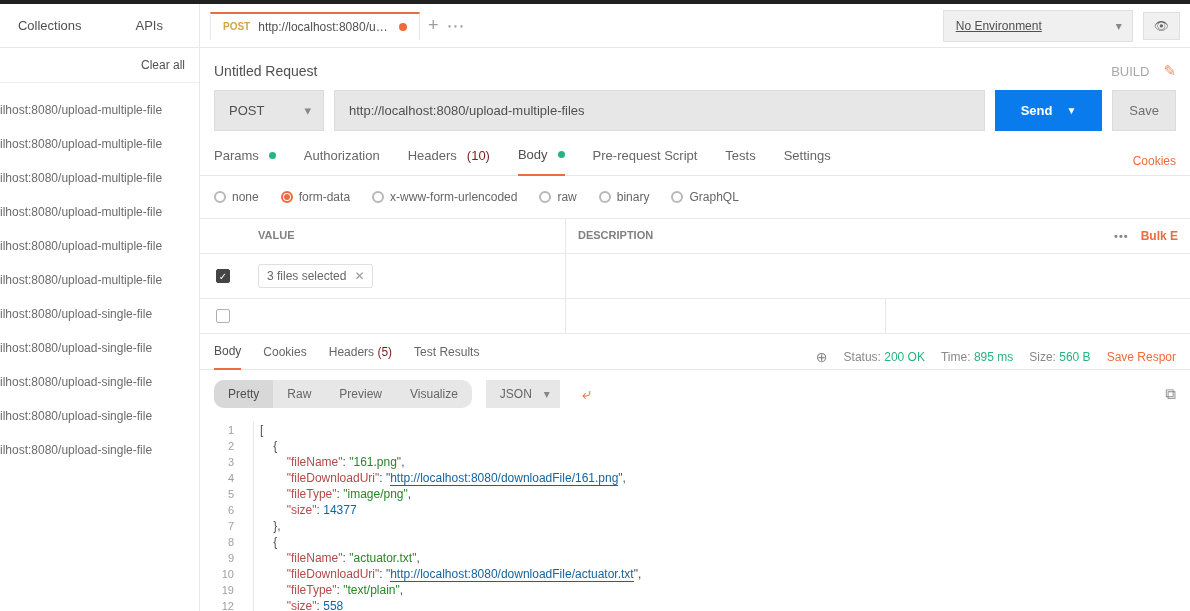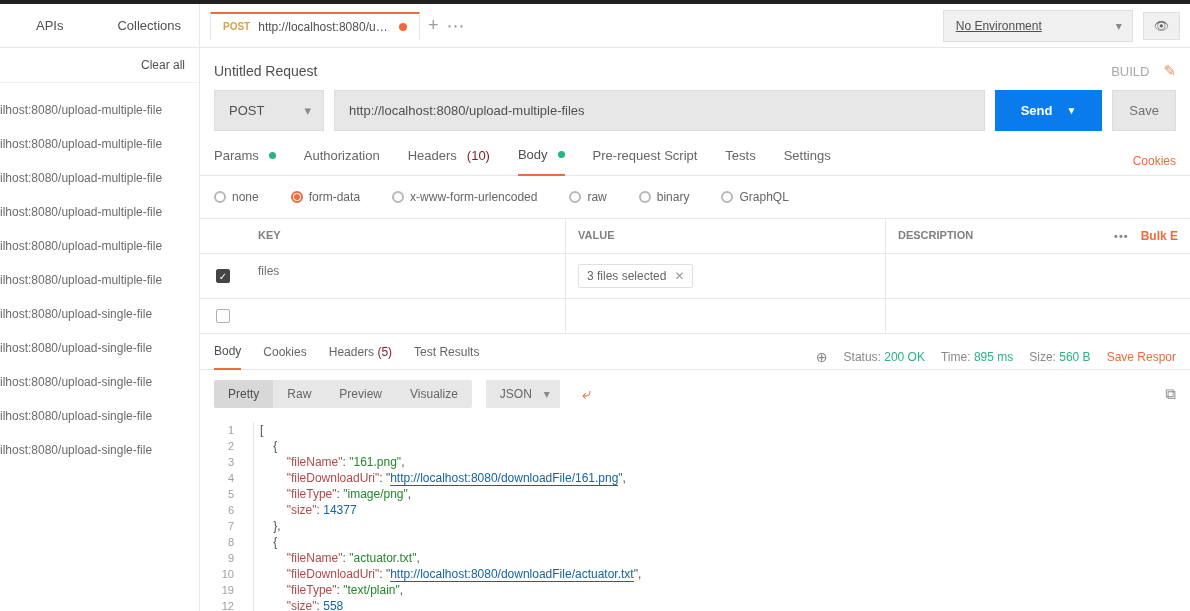--- a/index.html
+++ b/index.html
@@ -37,21 +37,21 @@
 .url-input { flex:1; background:#e7e7e7; border:1px solid #dcdcdc; padding:12px 14px; font-size:13px; color:#505050; outline:none; }
 .send-btn { background:#097bed; color:#fff; border:none; padding:0 26px; font-size:13px; font-weight:600; cursor:pointer; display:flex; align-items:center; gap:14px; }
 .send-btn .caret { font-size:10px; }
 .save-btn { background:#e7e7e7; border:1px solid #dcdcdc; color:#707070; padding:0 16px; font-size:13px; cursor:pointer; }
 .req-tabs { display:flex; gap:28px; padding:16px 14px 0; border-bottom:1px solid #e8e8e8; align-items:center; }
 .req-tab { font-size:13px; color:#666; padding-bottom:12px; cursor:pointer; display:flex; align-items:center; gap:10px; }
 .req-tab.active { color:#505050; border-bottom:2px solid #ed6b3c; margin-bottom:-1px; }
 .green-dot { width:7px; height:7px; border-radius:50%; background:#26b47f; display:inline-block; }
 .green-txt { color:#7f1d1d; }
 .cookies-link { margin-left:auto; color:#ed6b3c; font-size:12px; cursor:pointer; }
-.body-type-row { display:flex; gap:32px; padding:14px 14px; border-bottom:1px solid #e8e8e8; align-items:center; }
+.body-type-row { display:flex; gap:22px; padding:14px 14px; border-bottom:1px solid #e8e8e8; align-items:center; }
 .radio { display:flex; align-items:center; gap:6px; font-size:12px; color:#666; cursor:pointer; }
 .radio-circle { width:12px; height:12px; border:2px solid #b8b8b8; border-radius:50%; display:inline-block; }
 .radio.selected .radio-circle { border-color:#ed6b3c; position:relative; }
 .radio.selected .radio-circle::after { content:""; width:6px; height:6px; border-radius:50%; background:#ed6b3c; position:absolute; top:1px; left:1px; }
 .form-table { display:flex; flex-direction:column; border-bottom:1px solid #e8e8e8; }
 .ft-head,.ft-row { display:flex; border-bottom:1px solid #e8e8e8; }
 .ft-row:last-child { border-bottom:none; }
 .ft-cell { padding:10px 12px; font-size:12px; color:#707070; }
 .ft-cell.chk { width:46px; display:flex; align-items:center; justify-content:center; }
 .ft-cell.key { width:320px; border-right:1px solid #e8e8e8; }
@@ -68,21 +68,21 @@
 .resp-section { display:flex; flex-direction:column; flex:1; min-height:0; }
 .resp-tabs { display:flex; align-items:center; padding:10px 14px 0; border-bottom:1px solid #e8e8e8; }
 .resp-tab { font-size:12px; padding-bottom:10px; margin-right:22px; color:#666; cursor:pointer; }
 .resp-tab.active { border-bottom:2px solid #ed6b3c; color:#505050; margin-bottom:-1px; }
 .resp-meta { margin-left:auto; display:flex; align-items:center; gap:16px; font-size:12px; color:#888; }
 .resp-meta .lbl { color:#888; }
 .resp-meta .grn { color:#26b47f; }
 .save-resp { color:#ed6b3c; font-size:12px; cursor:pointer; }
 .globe-icon { color:#888; font-size:14px; }
 .view-row { display:flex; align-items:center; gap:0; padding:10px 14px; }
-.view-group { display:flex; background:#e7e7e7; border-radius:2px; overflow:hidden; }
+.view-group { display:flex; background:#e7e7e7; border-radius:10px; overflow:hidden; }
 .view-btn { padding:7px 14px; font-size:12px; color:#666; cursor:pointer; }
 .view-btn.active { background:#d8d8d8; color:#505050; }
 .fmt-select { margin-left:14px; background:#e7e7e7; padding:7px 28px 7px 14px; font-size:12px; color:#666; cursor:pointer; position:relative; }
 .fmt-select::after { content:"▾"; position:absolute; right:10px; color:#888; }
 .wrap-btn { margin-left:14px; color:#ed6b3c; font-size:16px; cursor:pointer; padding:4px 8px; }
 .copy-btn { margin-left:auto; color:#888; font-size:15px; cursor:pointer; }
 .code-area { flex:1; overflow:auto; font-family:Menlo,Consolas,monospace; font-size:12px; padding:4px 0 0 0; }
 .code-line { display:flex; height:16px; line-height:16px; }
 .ln { width:44px; text-align:right; padding-right:10px; color:#a0a0a0; font-size:11px; user-select:none; }
 .code { white-space:pre; color:#505050; }
@@ -93,22 +93,22 @@
 .tok-uri { color:#1265a3; border-bottom:1px solid #1265a3; }
 .fold-bar { width:10px; border-right:1px solid #e6e6e6; margin-right:6px; }
 </style>
 </head>
 <body>
 
 <div class="topbar"></div>
 <div class="layout">
   <aside class="sidebar">
     <div class="sidebar-tabs">
+      <div class="sidebar-tab">Collections</div>
       <div class="sidebar-tab">APIs</div>
-      <div class="sidebar-tab">Collections</div>
     </div>
     <div class="sidebar-toolbar">
       <span class="clear-all">Clear all</span>
     </div>
     <div class="history-list" id="history-list">
         <div class="history-item">ilhost:8080/upload-multiple-file</div>
         <div class="history-item">ilhost:8080/upload-multiple-file</div>
         <div class="history-item">ilhost:8080/upload-multiple-file</div>
         <div class="history-item">ilhost:8080/upload-multiple-file</div>
         <div class="history-item">ilhost:8080/upload-multiple-file</div>
@@ -195,33 +195,31 @@
         </div>
         <div class="radio">
           <span class="radio-circle"></span>
           <span>GraphQL</span>
         </div>
       </div>
 
     <div class="form-table">
       <div class="ft-head">
         <div class="ft-cell chk"></div>
-        <div class="ft-cell key">KEY</div>
         <div class="ft-cell val">VALUE</div>
         <div class="ft-cell desc">DESCRIPTION</div>
         <div class="ft-cell actions">
             <span class="more-dots">•••</span>
             <span class="bulk-edit">Bulk E</span>
           </div>
       </div>
       <div class="ft-row">
         <div class="ft-cell chk">
             <span class="chk-box">✓</span>
           </div>
-        <div class="ft-cell key">files</div>
         <div class="ft-cell val"><span class="file-chip">
               <span>3 files selected</span>
               <span class="x">✕</span>
             </span></div>
         <div class="ft-cell desc"></div>
         <div class="ft-cell actions"></div>
       </div>
       <div class="ft-row">
         <div class="ft-cell chk">
             <span class="chk-box empty"></span>

